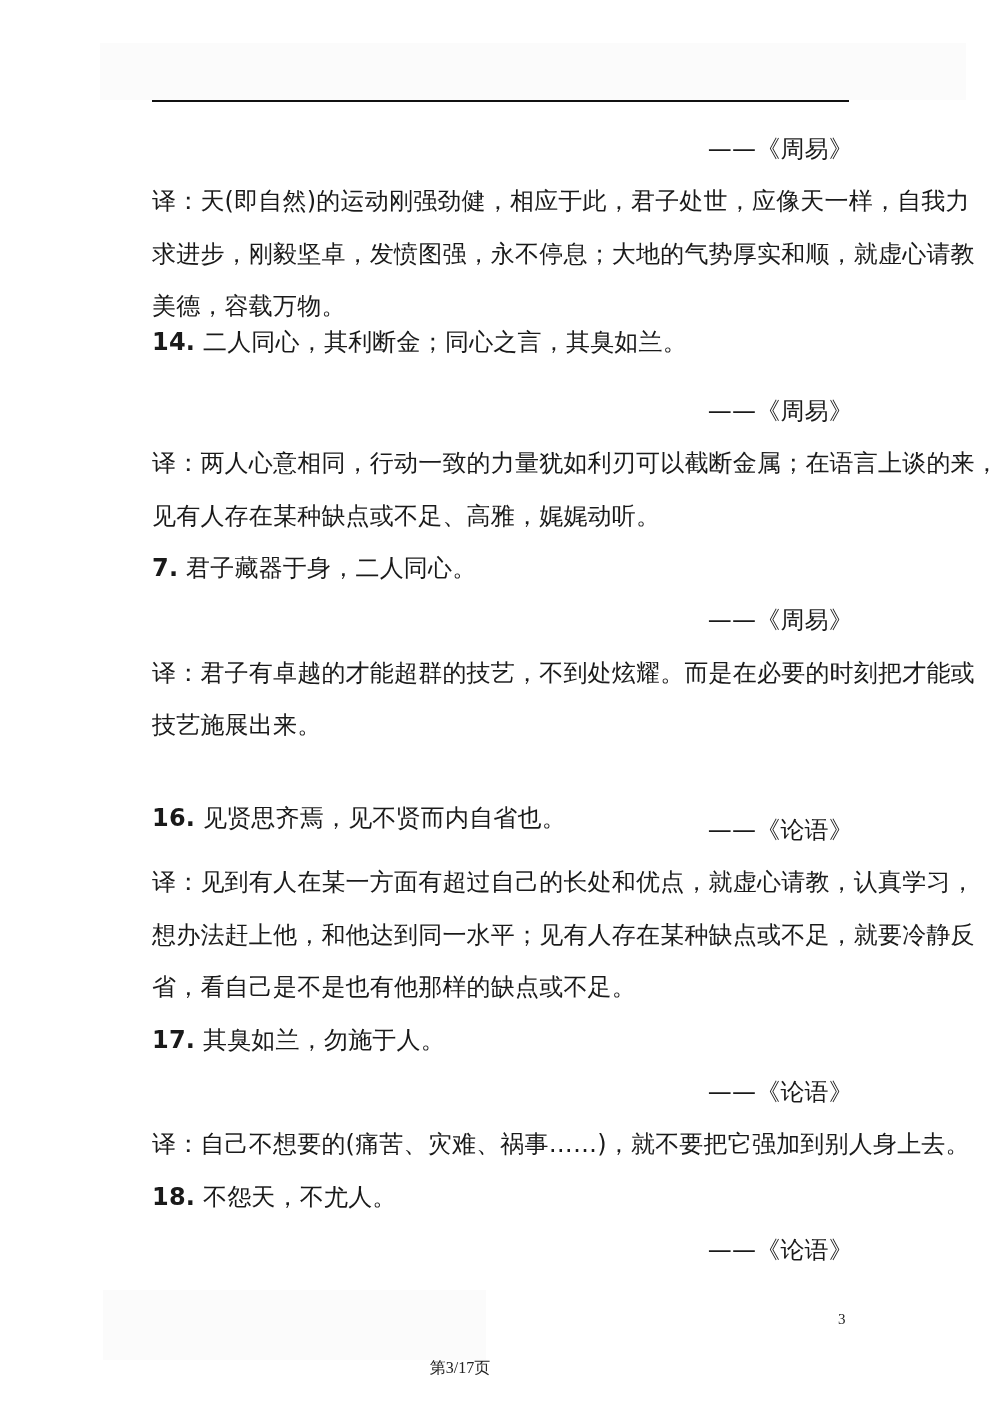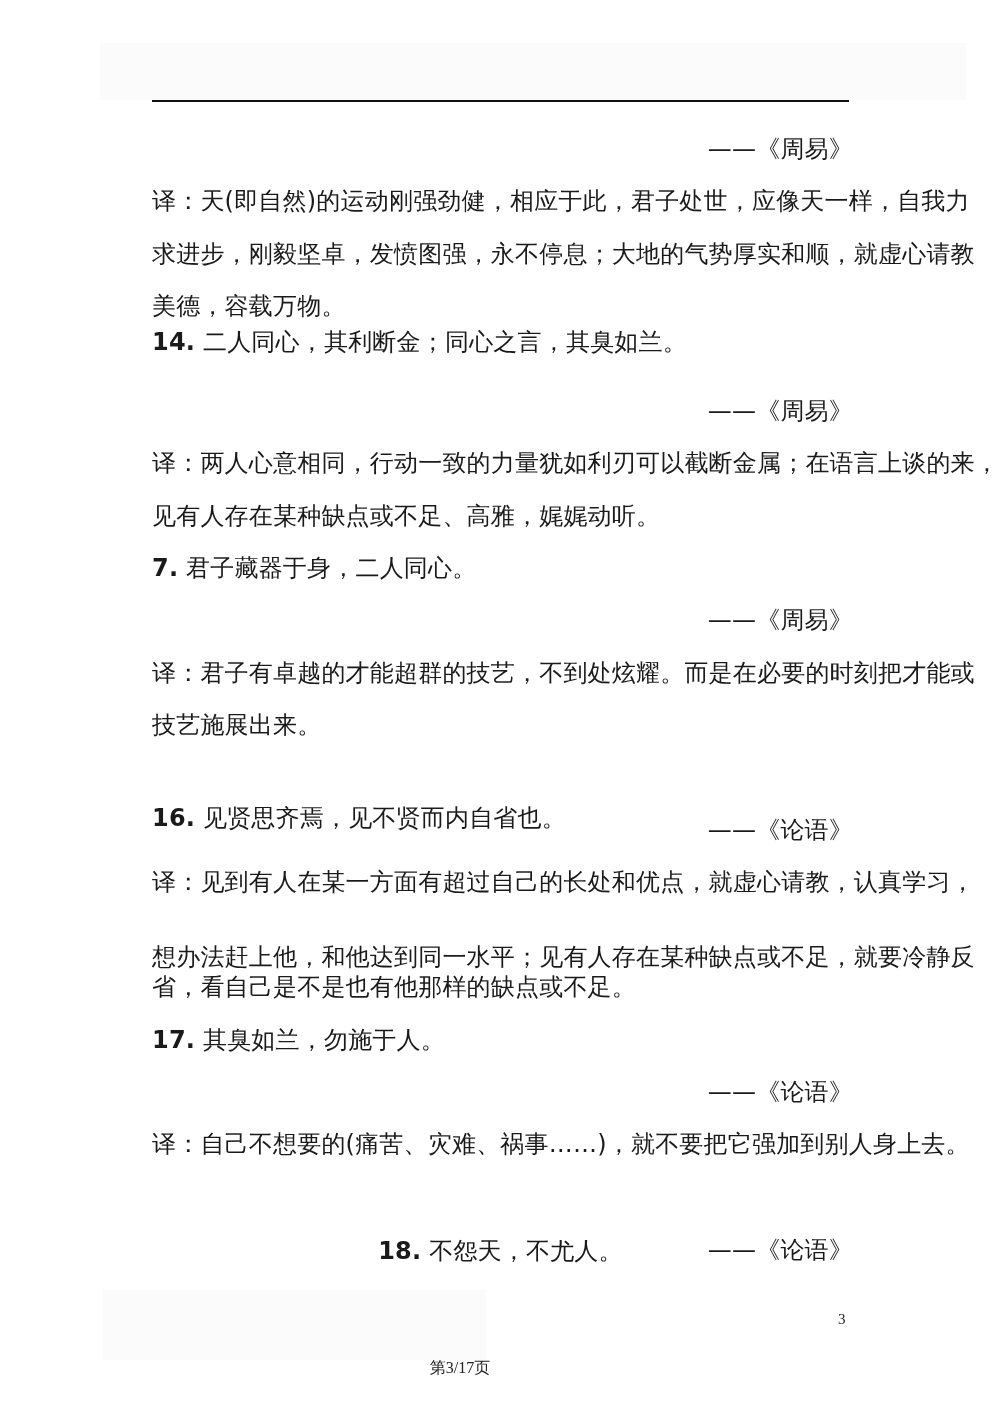--- a/index.html
+++ b/index.html
@@ -115,31 +115,31 @@
   <div class="line source" style="top:607px;">——《周易》</div>
   <div class="line justify" style="top:660px;">译：君子有卓越的才能超群的技艺，不到处炫耀。而是在必要的时刻把才能或</div>
   <div class="line" style="top:712px;">技艺施展出来。</div>
 
   <div class="line" style="top:765px;margin-top:40px;">
     <span class="num">16.</span>
     <span>见贤思齐焉，见不贤而内自省也。</span>
   </div>
   <div class="line source" style="top:817px;">——《论语》</div>
   <div class="line justify" style="top:869px;">译：见到有人在某一方面有超过自己的长处和优点，就虚心请教，认真学习，</div>
-  <div class="line justify" style="top:944px;font-family:Liberation Serif, serif;">想办法赶上他，和他达到同一水平；见有人存在某种缺点或不足，就要冷静反</div>
+  <div class="line justify" style="top:922px;font-family:Liberation Serif, serif;">想办法赶上他，和他达到同一水平；见有人存在某种缺点或不足，就要冷静反</div>
   <div class="line" style="top:974px;">省，看自己是不是也有他那样的缺点或不足。</div>
 
   <div class="line" style="top:1027px;">
     <span class="num">17.</span>
     <span>其臭如兰，勿施于人。</span>
   </div>
   <div class="line source" style="top:1079px;">——《论语》</div>
   <div class="line" style="top:1131px;">译：自己不想要的(痛苦、灾难、祸事……)，就不要把它强加到别人身上去。</div>
 
-  <div class="line" style="top:1238px;text-align:center;">
+  <div class="line" style="top:1184px;">
     <span class="num">18.</span>
     <span>不怨天，不尤人。</span>
   </div>
   <div class="line source" style="top:1237px;">——《论语》</div>
 </div>
 
 <div class="page-number">3</div>
 <div class="page-footer">第3/17页</div>
 
 </body></html>

